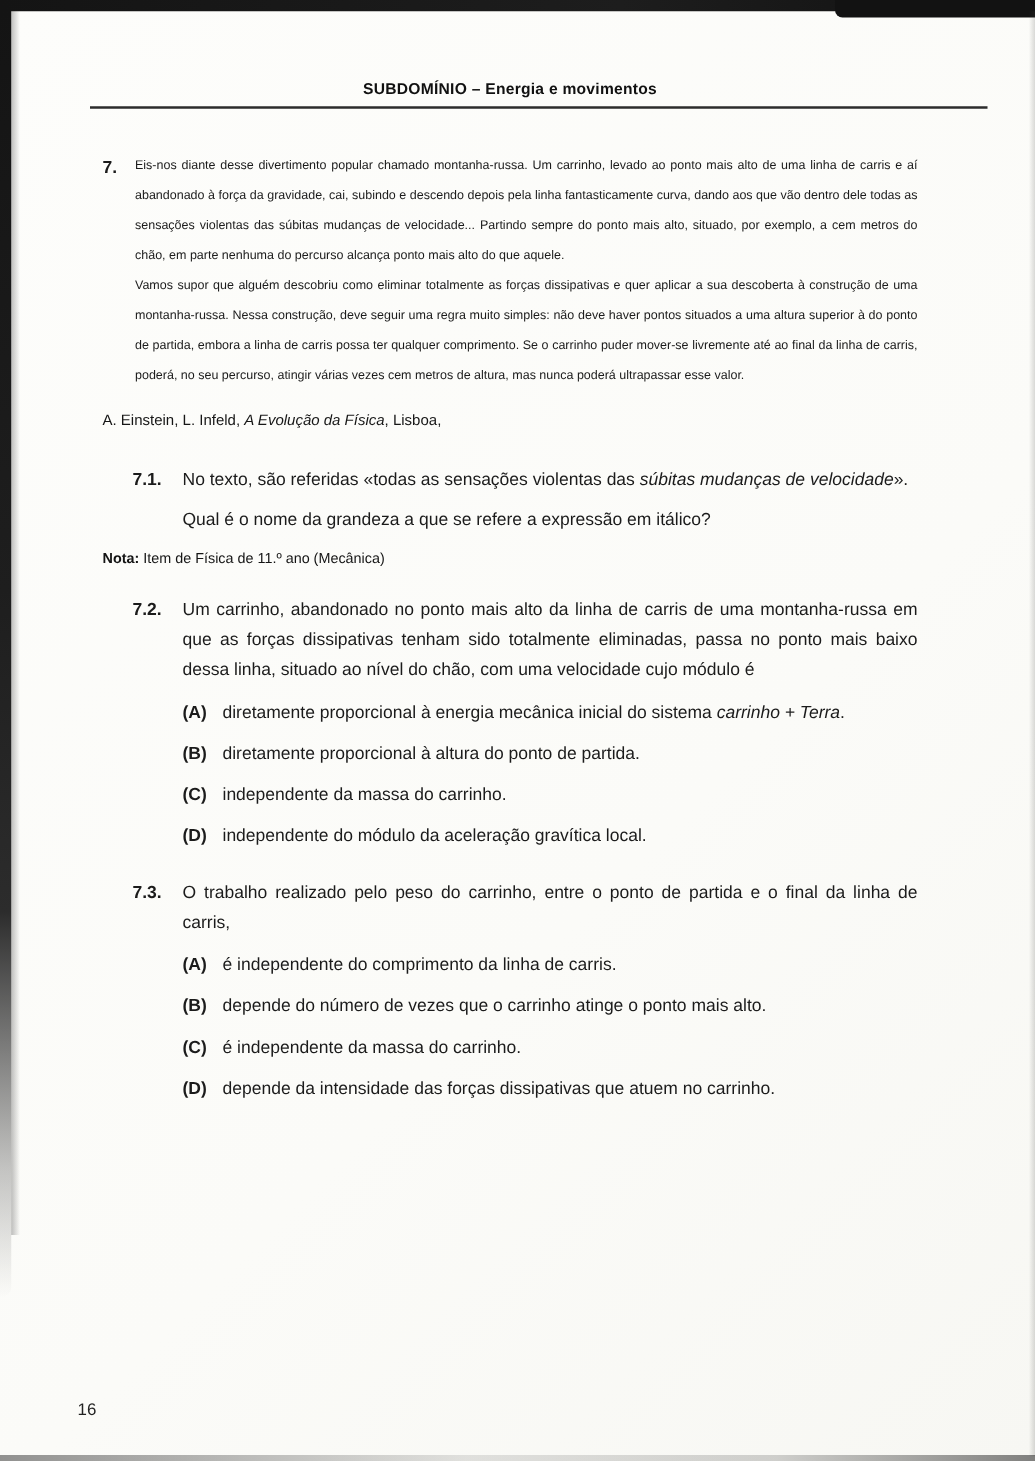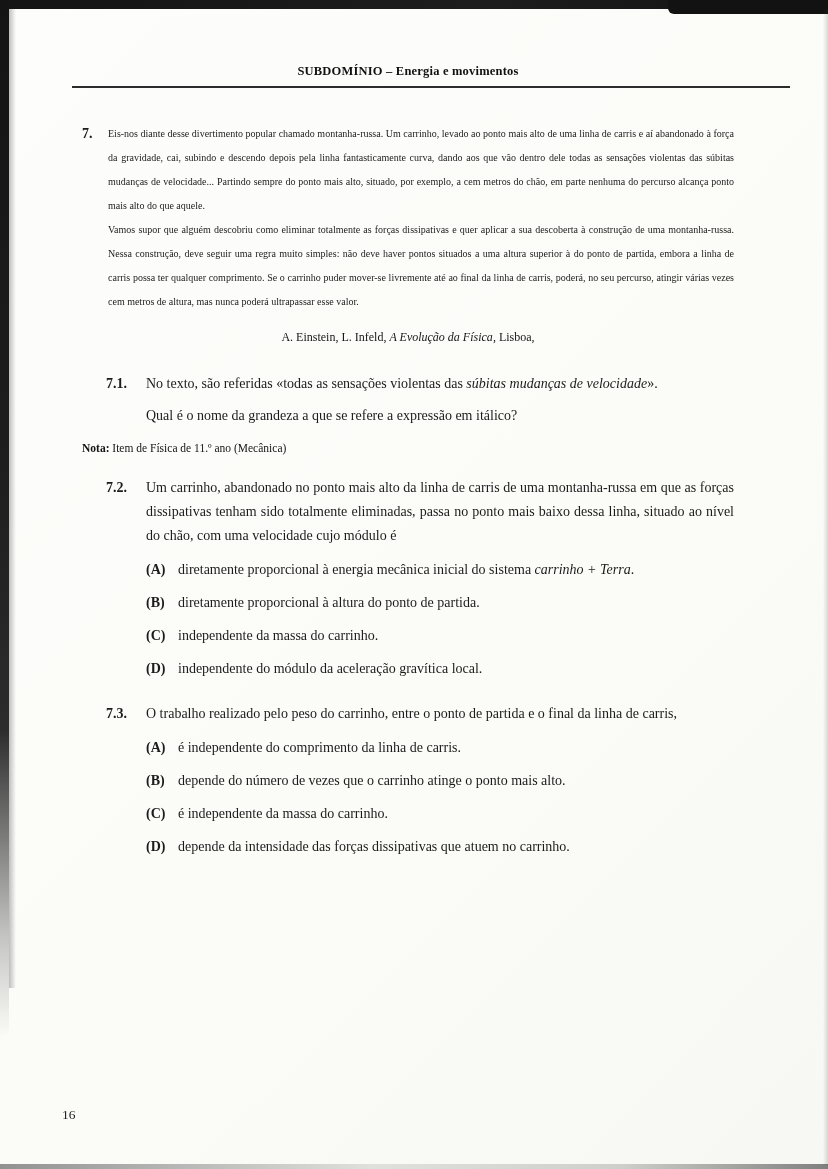--- a/index.html
+++ b/index.html
@@ -3,21 +3,21 @@
 <meta charset="utf-8">
 <style>
   html, body { margin: 0; padding: 0; background: #cfcfcb; }
   .page {
     position: relative;
     width: 828px;
     height: 1169px;
     margin: 0 auto;
     background: linear-gradient(135deg, #fdfdfb 0%, #fbfbf8 60%, #f7f7f3 100%);
     overflow: hidden;
-    font-family: Liberation Serif, serif;
+    font-family: Liberation Sans, sans-serif;
     color: #1b1b1b;
     box-sizing: border-box;
   }
   
   .scan-top {
     position: absolute; top: 0; left: 0; right: 0; height: 9px;
     background: linear-gradient(to right, #141414, #1d1d1d 60%, #111);
   }
   .scan-top-right {
     position: absolute; top: 0; right: 0; width: 160px; height: 14px;
@@ -69,21 +69,21 @@
   }
   .q-num { font-weight: bold; font-size: 14px; line-height: 24px; }
   .q-body p {
     margin: 0;
     font-size: 10px;
     line-height: 24px;
     text-align: justify;
   }
   .attribution {
     margin-top: 10px;
-    text-align: center;
+    text-align: left;
     font-size: 12px;
     line-height: 26px;
     color: #161616;
   }
   .subq {
     margin-top: 22px;
     margin-left: 24px;
     display: grid;
     grid-template-columns: 40px 1fr;
   }
@@ -104,21 +104,21 @@
     display: grid;
     grid-template-columns: 32px 1fr;
     margin-top: 11px;
     font-size: 14px;
     line-height: 22px;
   }
   .opt-label { font-weight: bold; }
   .page-number {
     position: absolute;
     left: 62px;
-    bottom: 46px;
+    bottom: 34px;
     font-size: 13.5px;
     color: #222;
   }
   i { font-style: italic; }
 </style>
 </head>
 <body>
 
 <div class="page">
 

